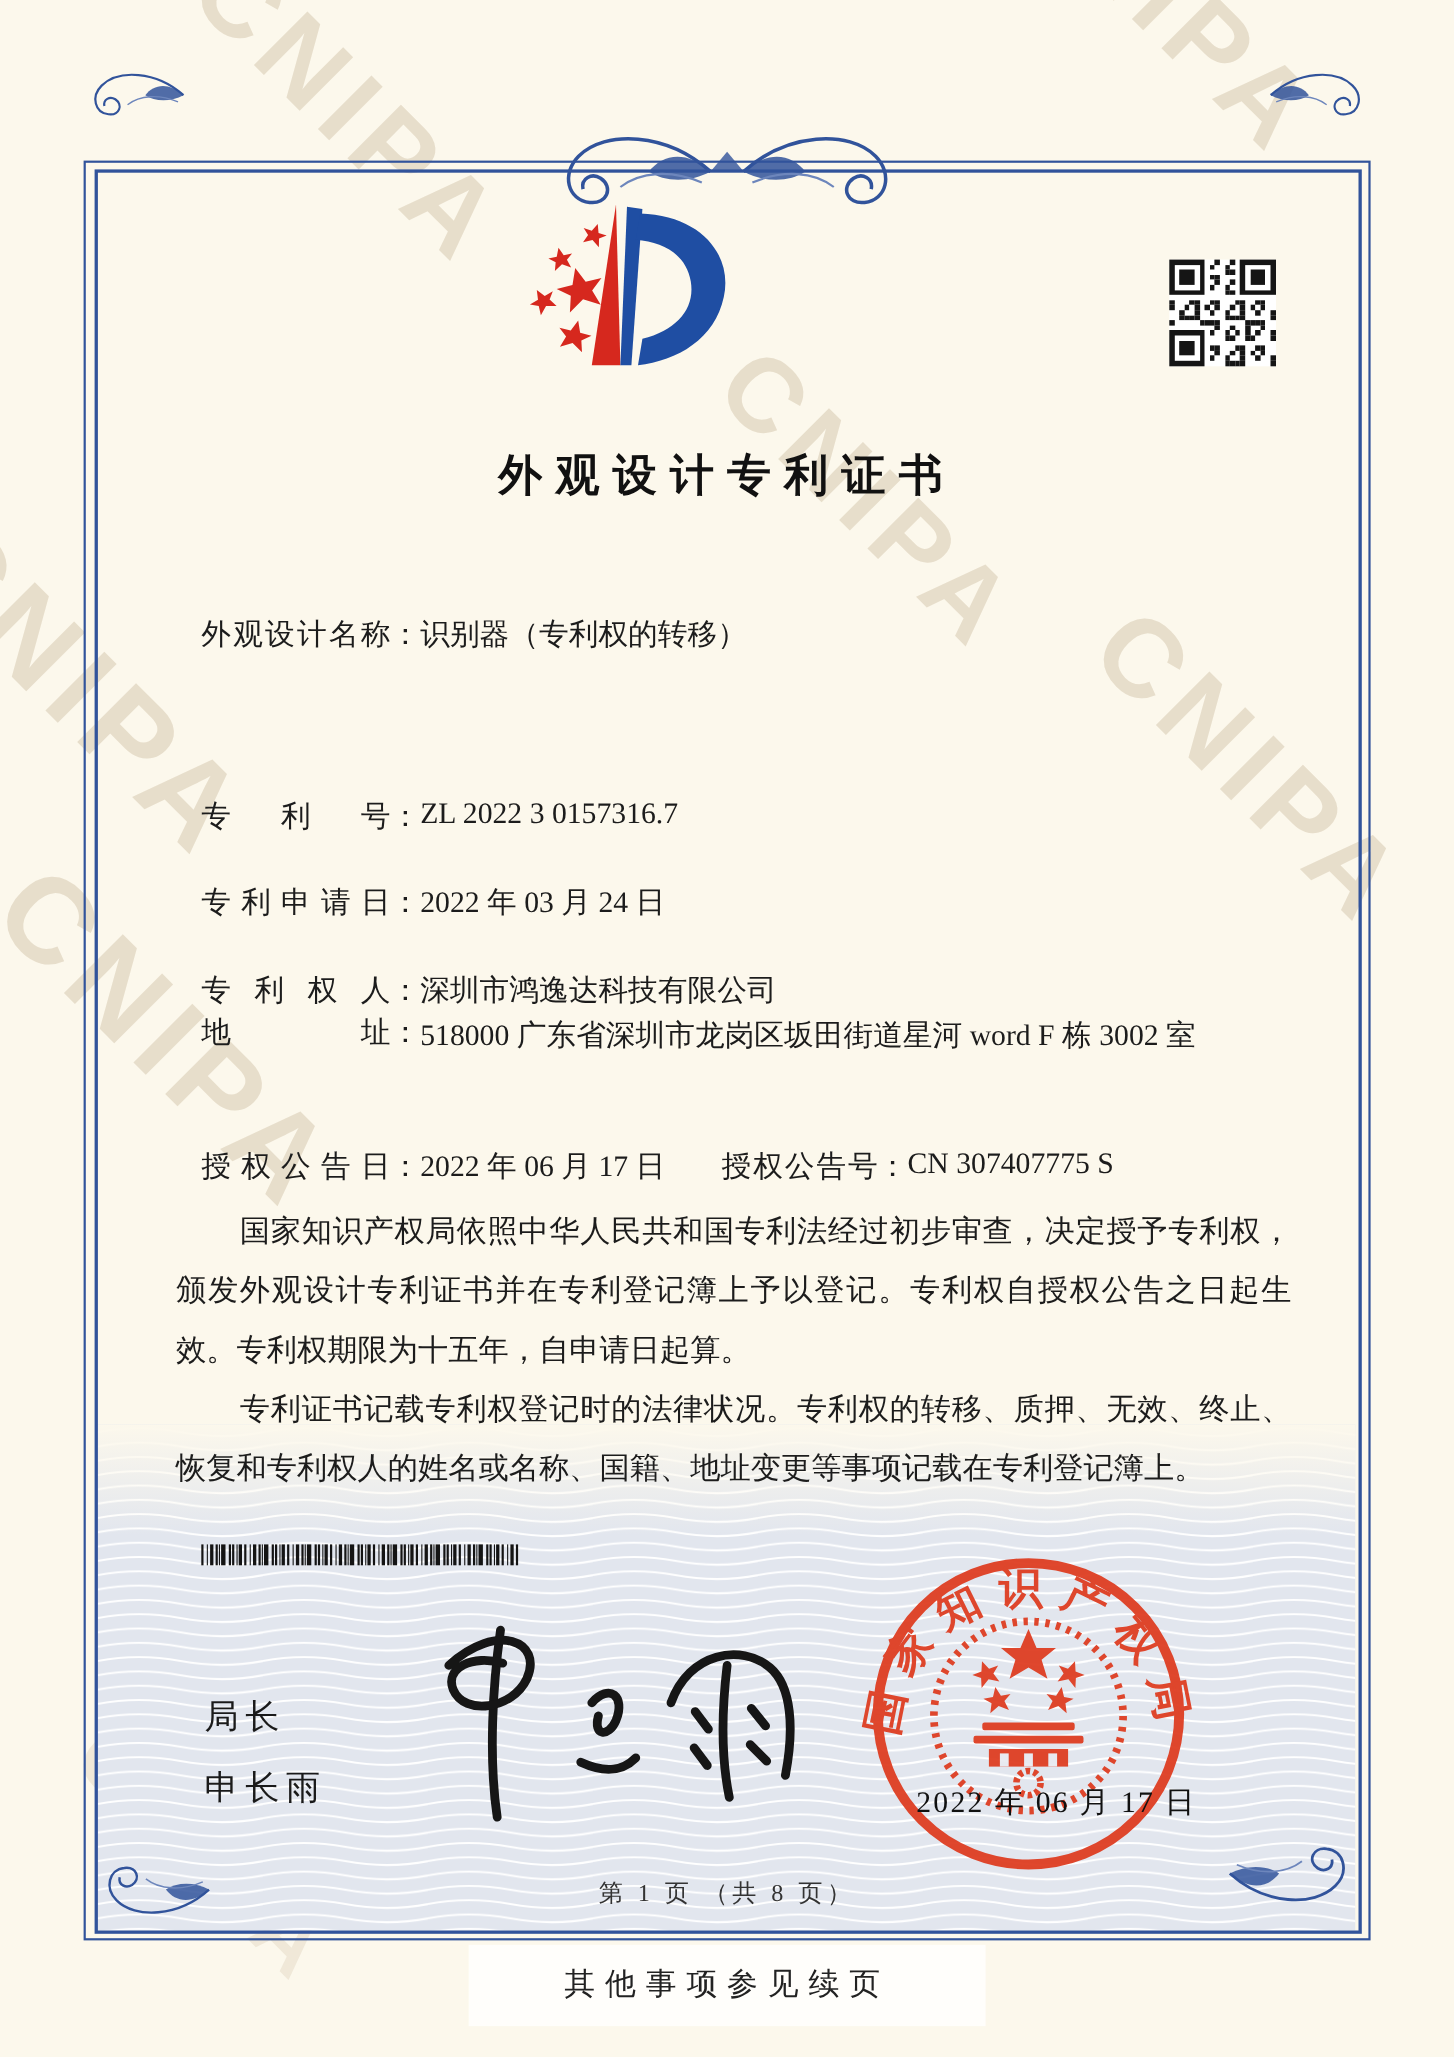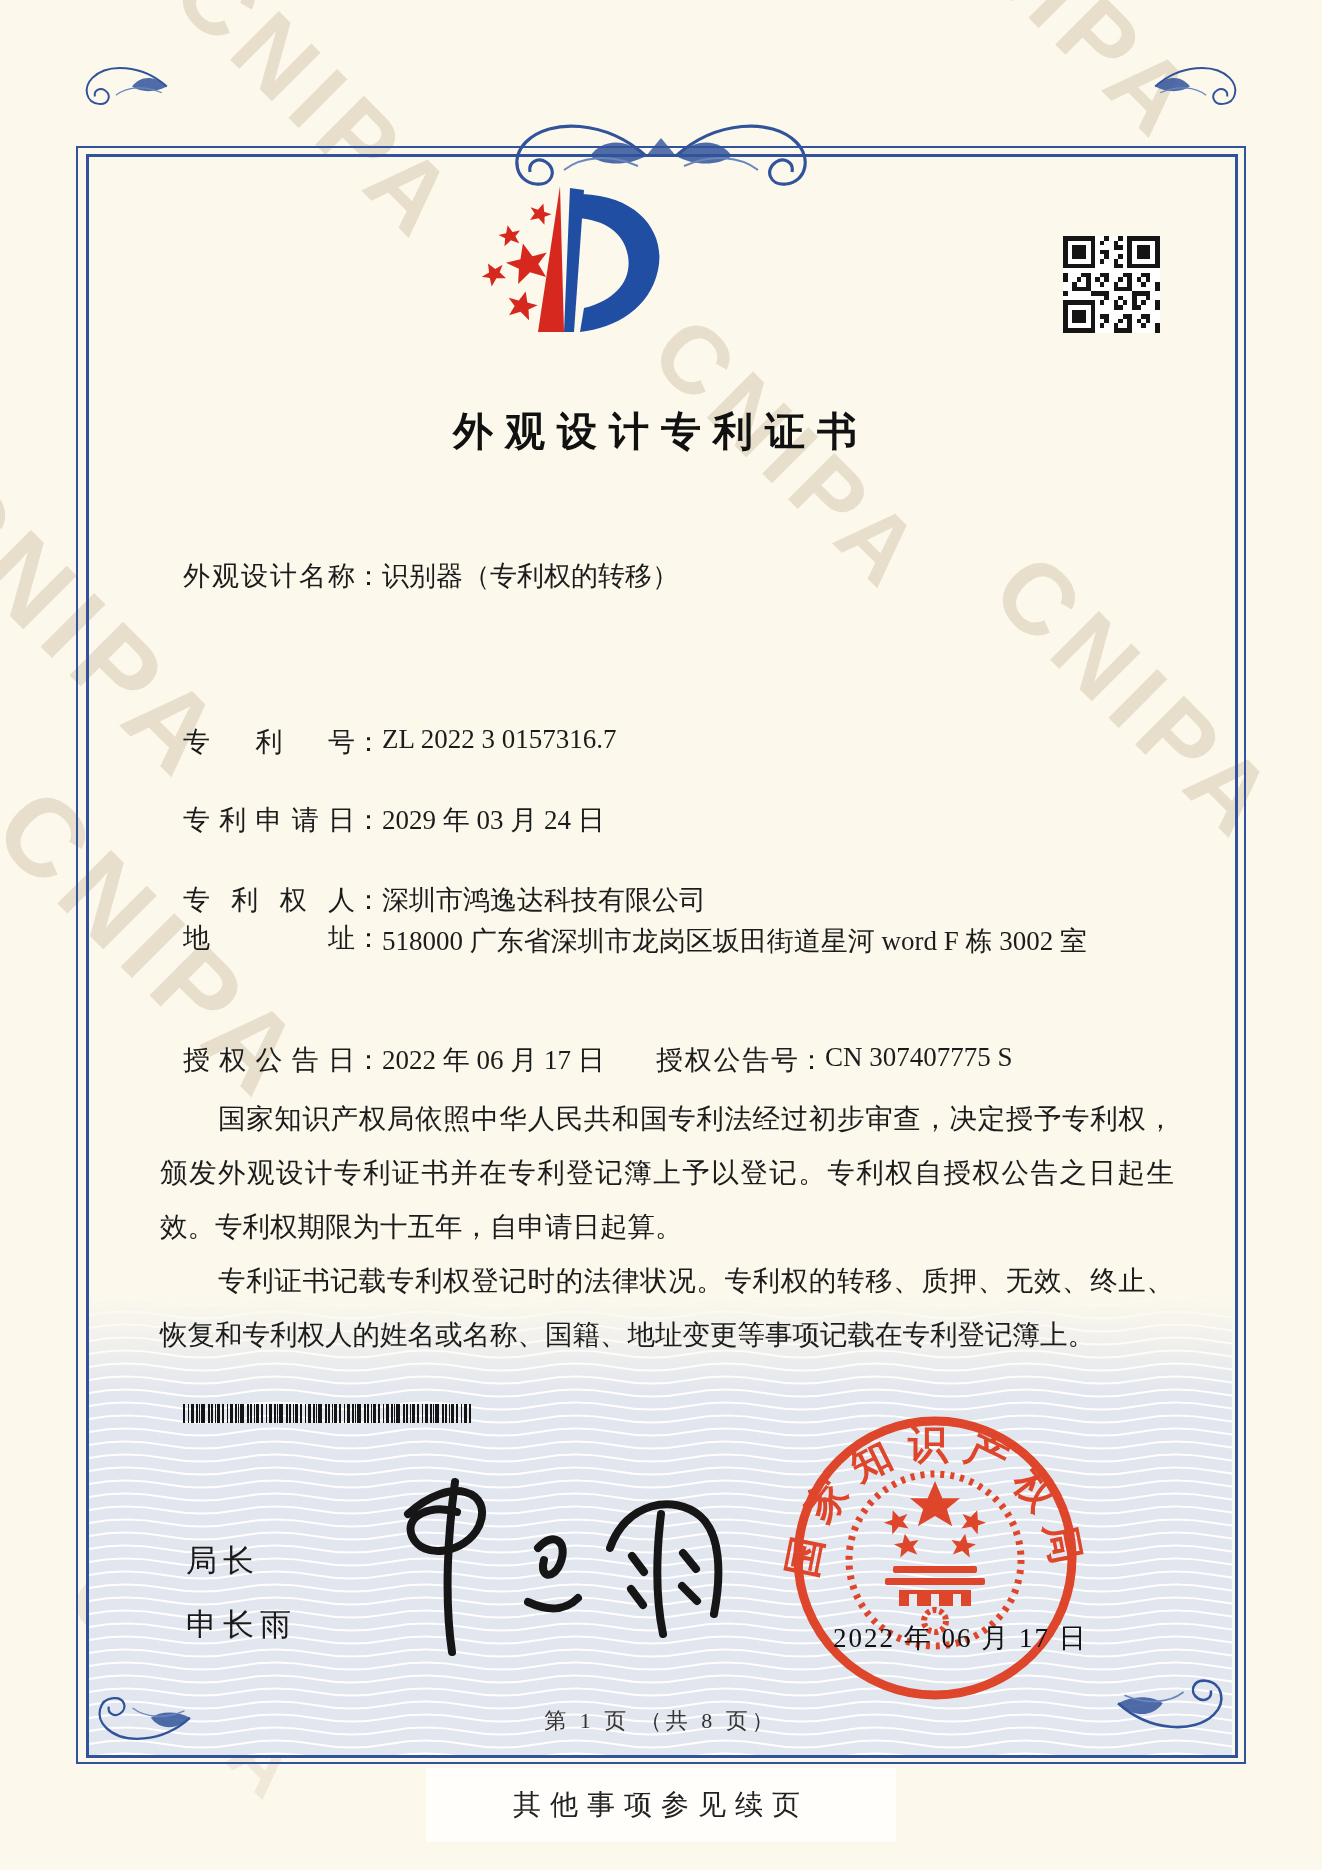--- a/index.html
+++ b/index.html
@@ -216,21 +216,21 @@
 
   <div class="title">外观设计专利证书</div>
 
   <div class="field" style="top:558px;">
     <span class="f-label">外观设计名称</span><span>：</span><span class="f-value">识别器（专利权的转移）</span>
   </div>
   <div class="field" style="top:724px;">
     <span class="f-label">专利号</span><span>：</span><span class="f-value">ZL 2022 3 0157316.7</span>
   </div>
   <div class="field" style="top:802px;">
-    <span class="f-label">专利申请日</span><span>：</span><span class="f-value">2029 年 03 月 24 日</span>
+    <span class="f-label">专利申请日</span><span>：</span><span class="f-value">2022 年 03 月 24 日</span>
   </div>
   <div class="field" style="top:882px;">
     <span class="f-label">专利权人</span><span>：</span><span class="f-value">深圳市鸿逸达科技有限公司</span>
   </div>
   <div class="field" style="top:920px;">
     <span class="f-label">地址</span><span>：</span><span class="f-value f-wrap">518000 广东省深圳市龙岗区坂田街道星河 word F 栋 3002 室</span>
   </div>
 
   <div class="field" style="top:1042px;">
     <span class="f-label">授权公告日</span><span>：</span><span class="f-value">2022 年 06 月 17 日</span>

